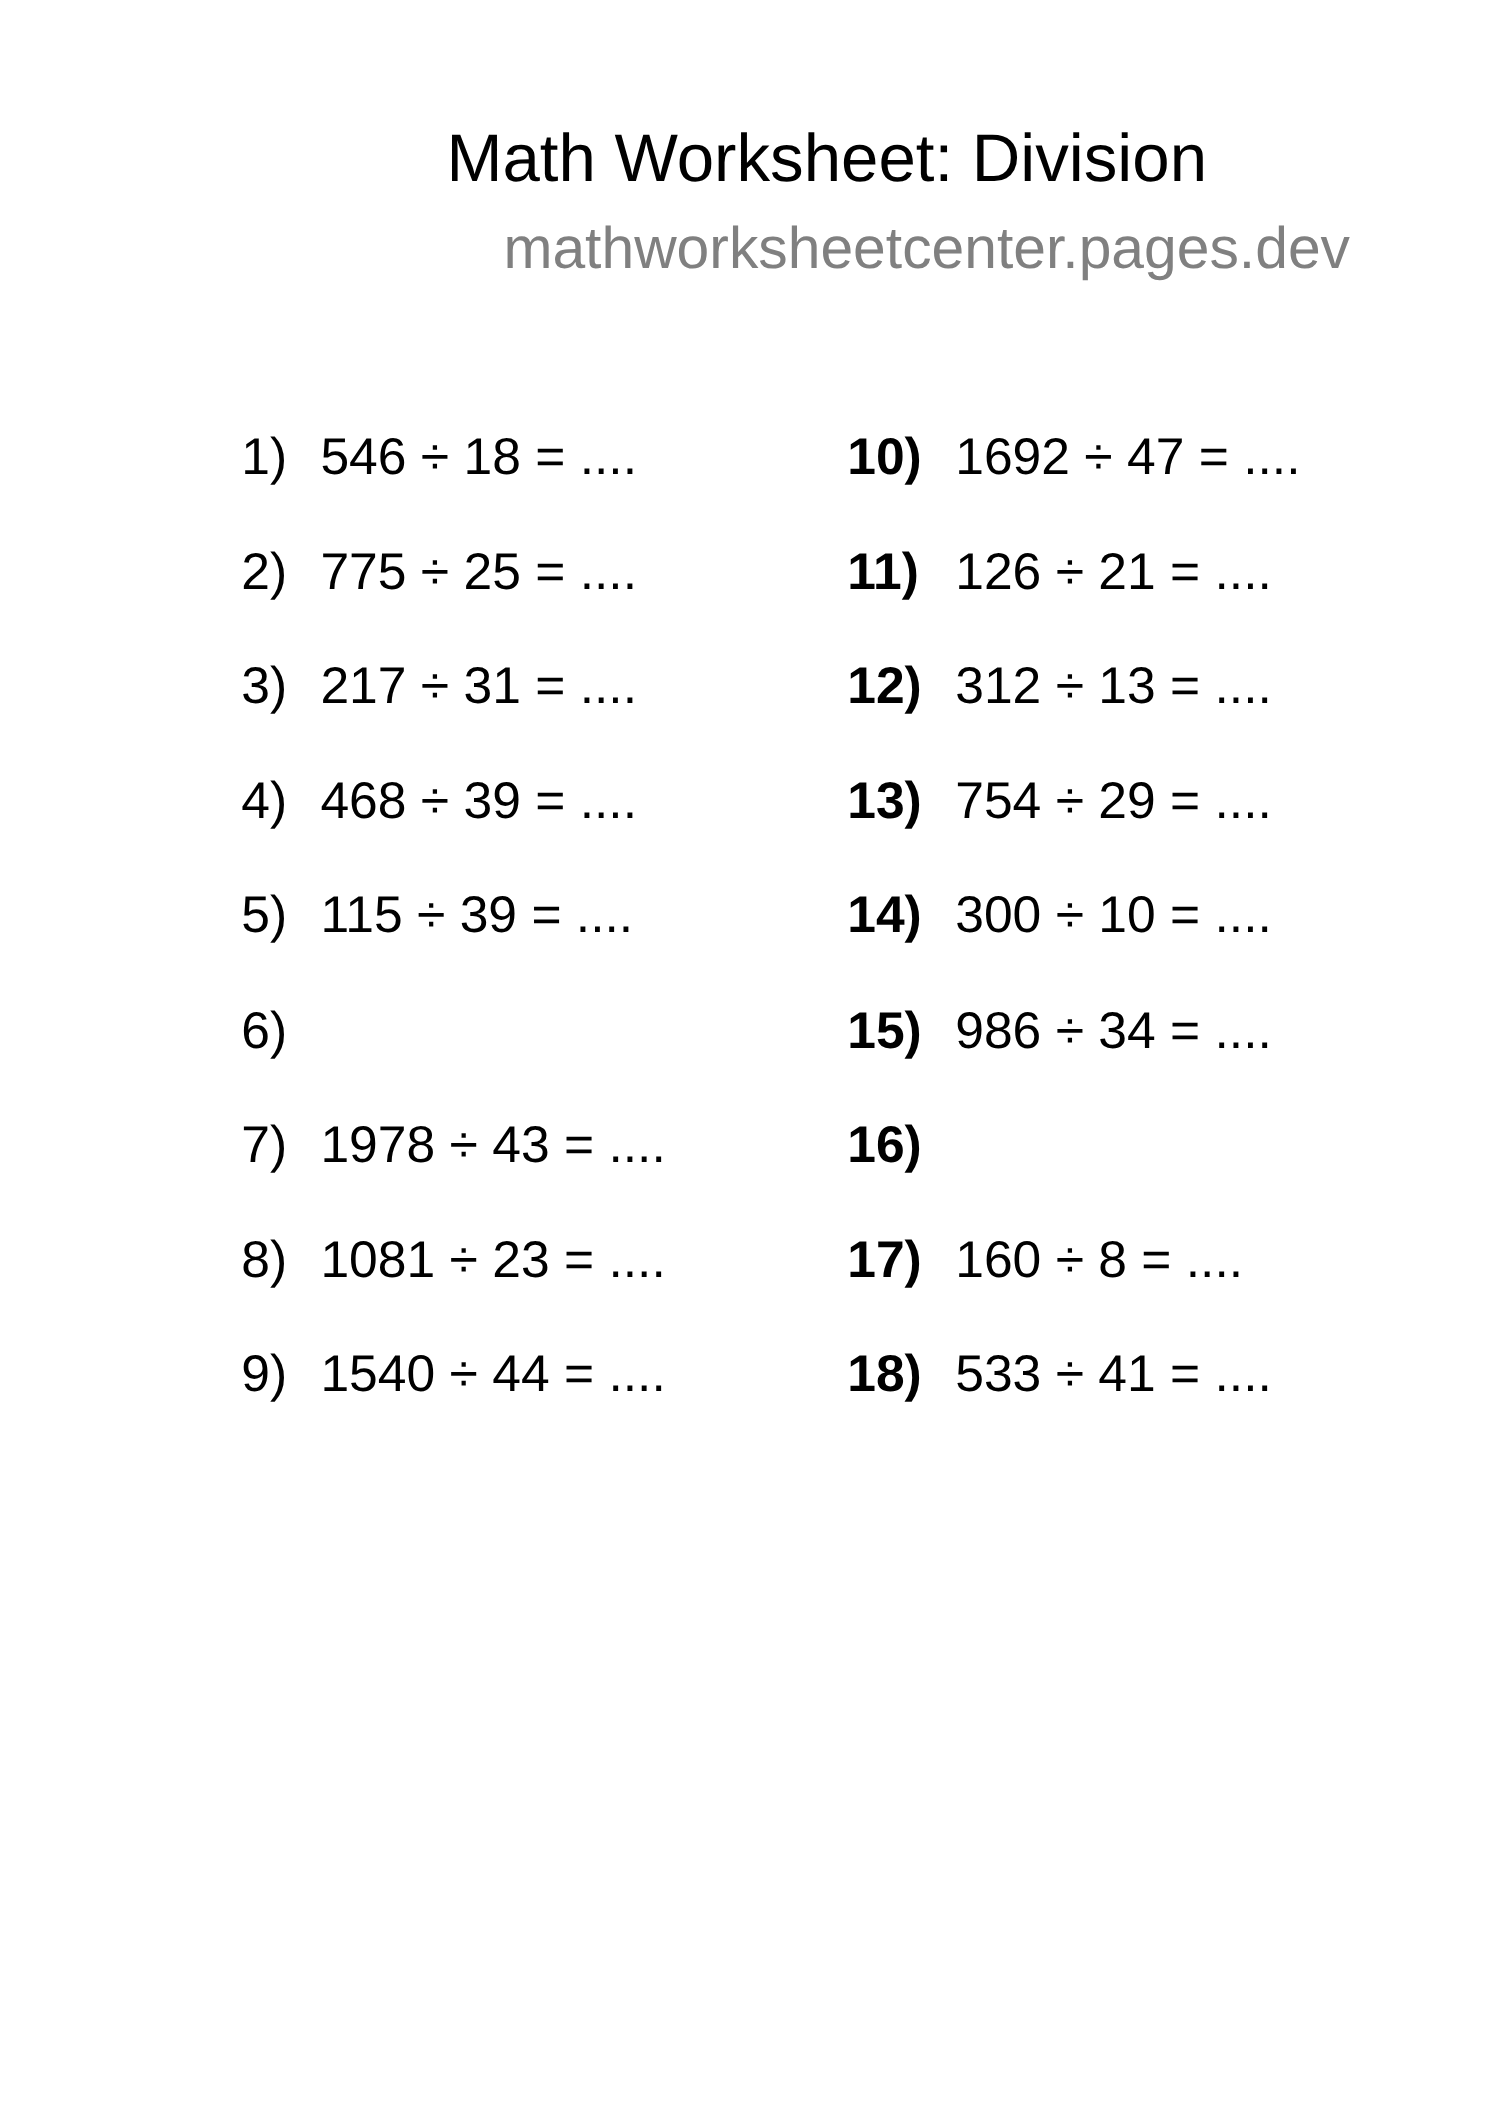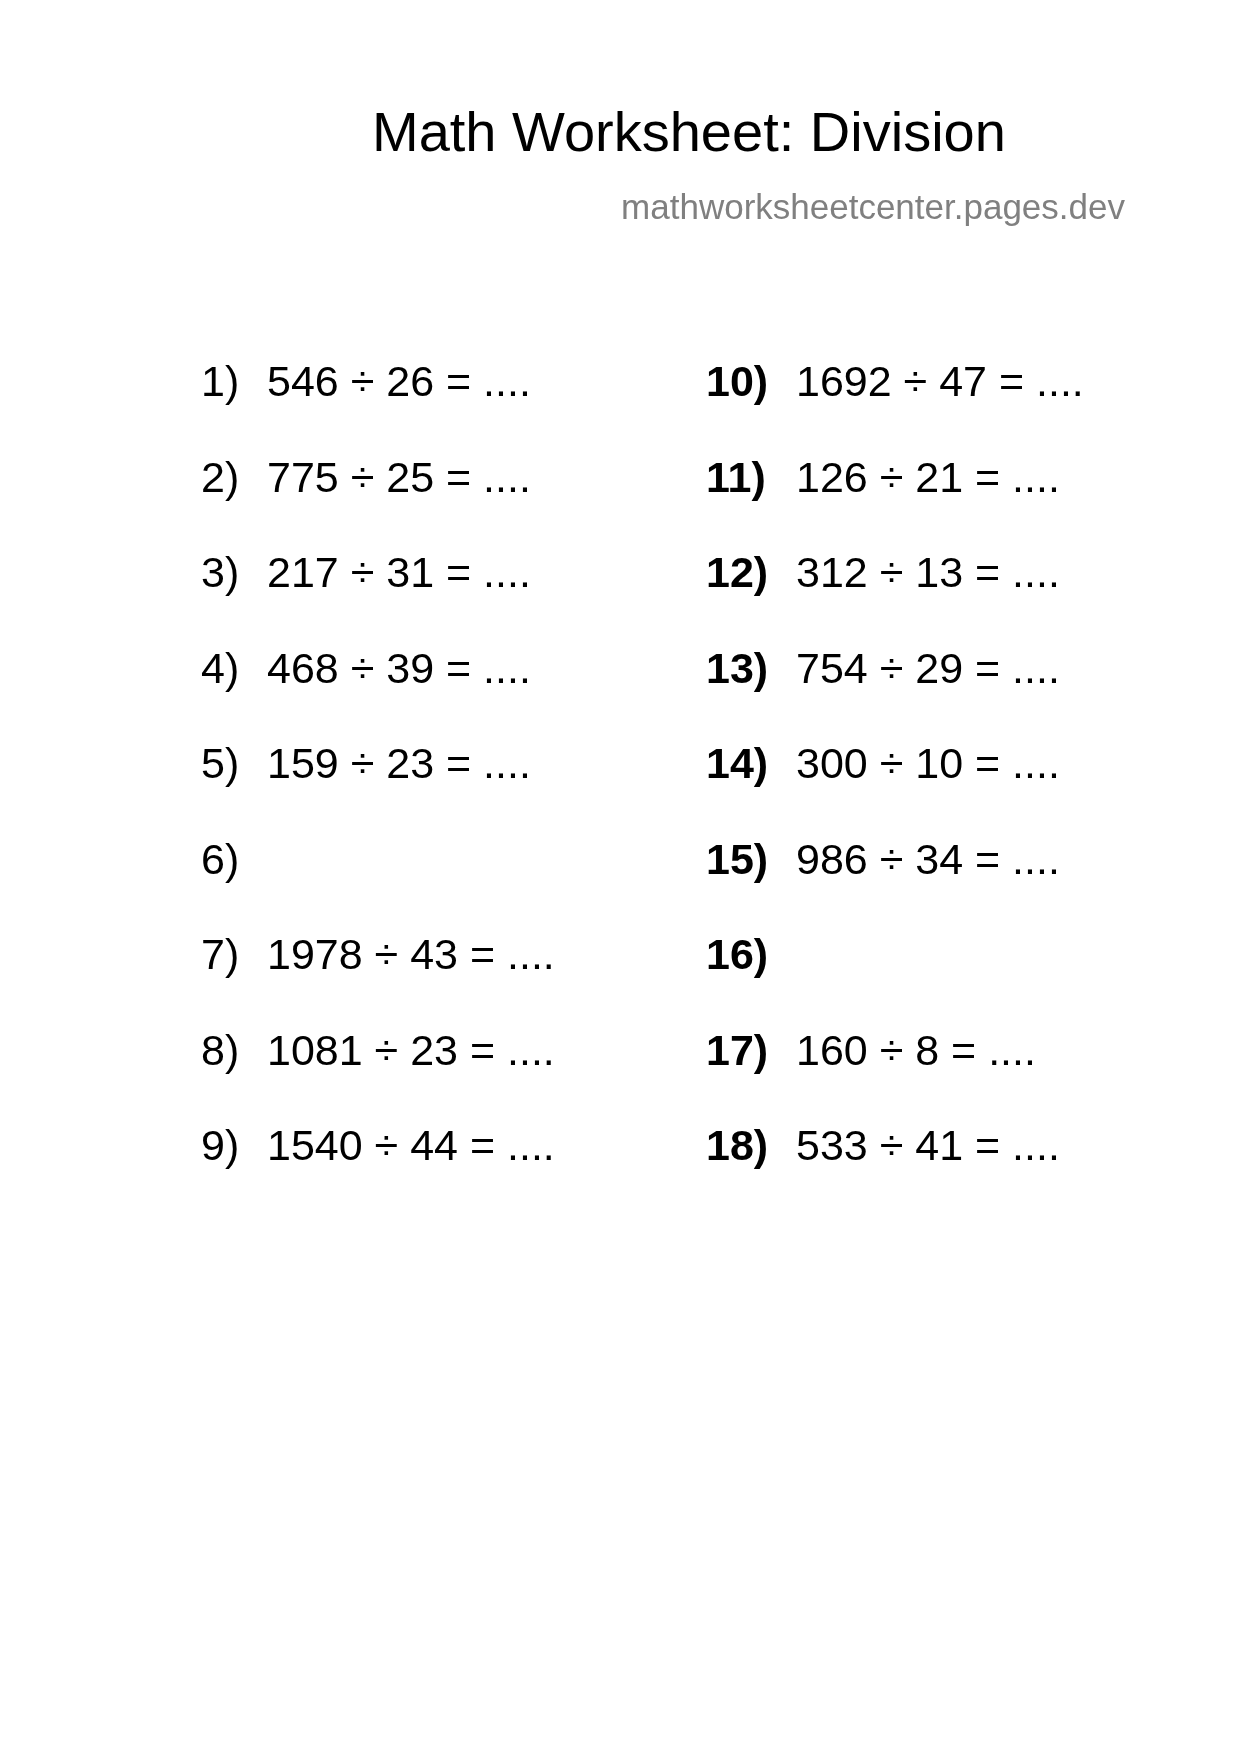--- a/index.html
+++ b/index.html
@@ -28,21 +28,21 @@
       top: 100px;
       font-size: 56px;
       line-height: 64px;
       white-space: nowrap;
       color: #000000;
     }
     .subtitle {
       position: absolute;
       right: 115px;
       top: 182px;
-      font-size: 35px;
+      font-size: 49px;
       line-height: 50px;
       white-space: nowrap;
       color: #808080;
     }
     .column {
       position: absolute;
       top: 356px;
     }
     .col-left { left: 201px; }
     .col-right { left: 706px; }
@@ -64,37 +64,37 @@
 </head>
 <body>
 
 <div class="page">
   <div class="title">Math Worksheet: Division</div>
   <div class="subtitle">mathworksheetcenter.pages.dev</div>
 
   <div class="column col-left">
     <div class="problem">
         <span class="num">1)</span>
-        <span class="expr">546 ÷ 26 = ....</span>
+        <span class="expr">546 ÷ 18 = ....</span>
       </div>
     <div class="problem">
         <span class="num">2)</span>
         <span class="expr">775 ÷ 25 = ....</span>
       </div>
     <div class="problem">
         <span class="num">3)</span>
         <span class="expr">217 ÷ 31 = ....</span>
       </div>
     <div class="problem">
         <span class="num">4)</span>
         <span class="expr">468 ÷ 39 = ....</span>
       </div>
     <div class="problem">
         <span class="num">5)</span>
-        <span class="expr">159 ÷ 23 = ....</span>
+        <span class="expr">115 ÷ 39 = ....</span>
       </div>
     <div class="problem">
         <span class="num">6)</span>
       </div>
     <div class="problem">
         <span class="num">7)</span>
         <span class="expr">1978 ÷ 43 = ....</span>
       </div>
     <div class="problem">
         <span class="num">8)</span>

